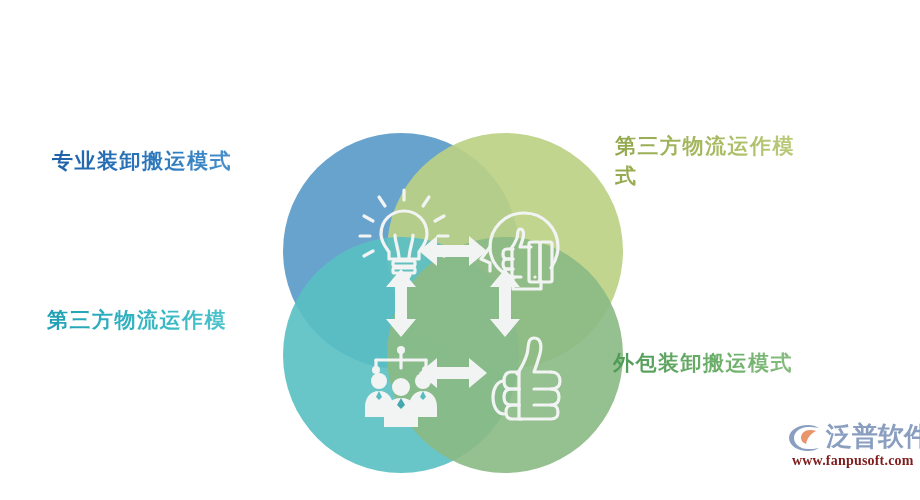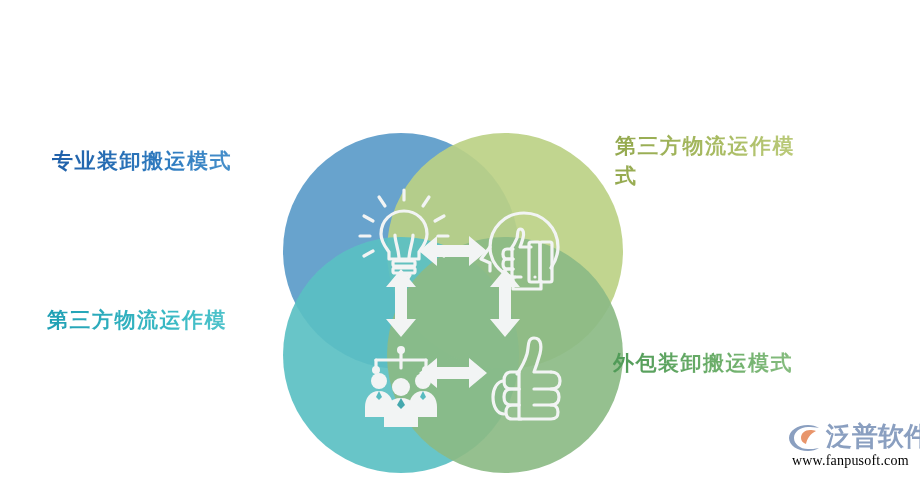--- a/index.html
+++ b/index.html
@@ -108,25 +108,25 @@
     line-height: 30px;
     letter-spacing: 0px;
     color: #8a9fc0;
     white-space: nowrap;
   }
   #watermark-url {
     position: absolute;
     left: 4px;
     top: 30px;
     font-family: "Liberation Serif", "DejaVu Serif", serif;
-    font-weight: 400;
+    font-weight: 700;
     font-size: 14px;
     line-height: 17px;
     letter-spacing: 0.2px;
-    color: #000000;
+    color: #7f1d1d;
     white-space: nowrap;
   }
   #watermark-logo {
     position: absolute;
     left: 0px;
     top: 2px;
     width: 34px;
     height: 28px;
   }
 </style>

